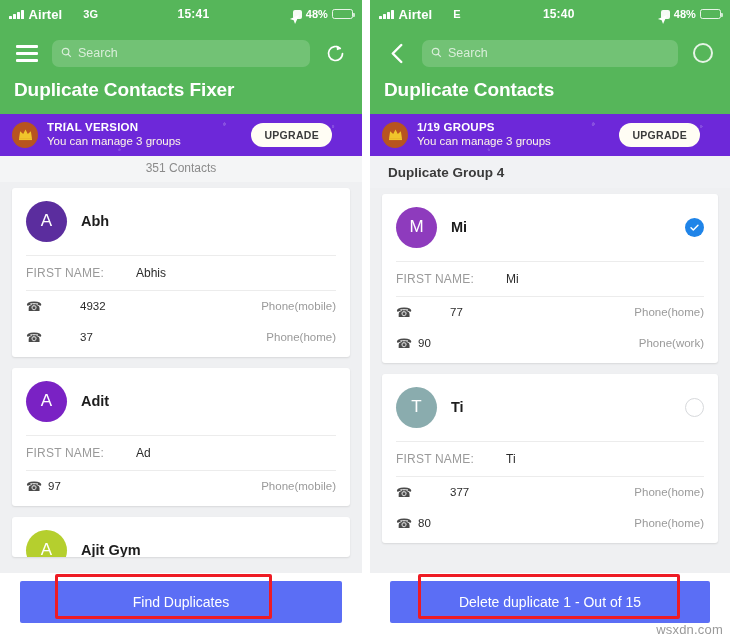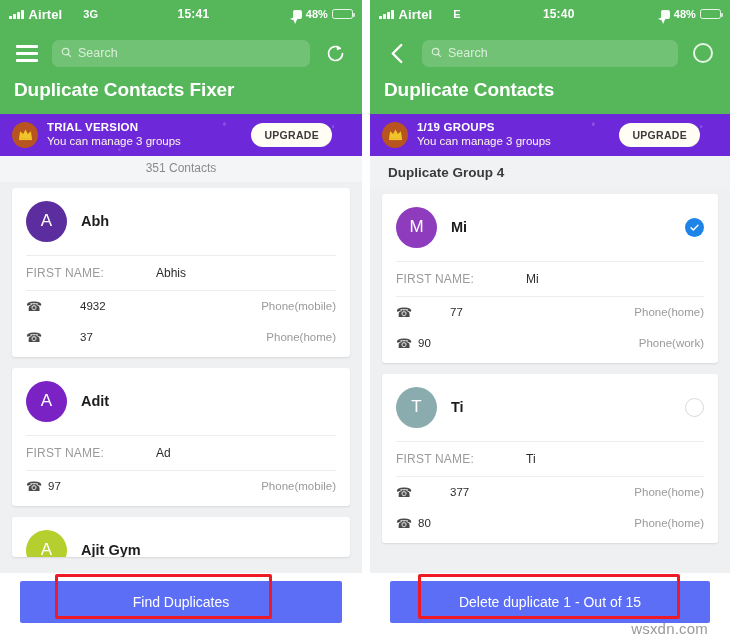--- a/index.html
+++ b/index.html
@@ -189,21 +189,20 @@
   }
   .check-off {
     width: 19px; height: 19px; border-radius: 50%;
     border: 1.6px solid #d7d9dc; flex: 0 0 auto;
   }
   .divider { height: 1px; background: #ececec; margin: 0 14px; }
   .fieldrow {
     display: flex; align-items: flex-end;
     padding: 10px 14px 10px 14px;
     font-size: 12px;
-    gap: 20px;
   }
   .fl-label { color: #9a9a9a; width: 110px; letter-spacing: .2px; }
   .fl-value { color: #2b2b2b; }
   .phonerow {
     display: flex; align-items: center;
     padding: 8px 14px 8px 14px;
     font-size: 11.5px;
   }
   .ph-ico { width: 22px; color: #4a4a4a; font-size: 13px; flex: 0 0 auto; }
   .ph-num { color: #2b2b2b; flex: 1; }
@@ -234,22 +233,22 @@
   }
   .hl-box {
     position: absolute;
     border: 3px solid #ee1b24;
     border-radius: 2px;
     pointer-events: none;
   }
   .hl-left  { left: 55px; top: 574px; width: 217px; height: 45px; }
   .hl-right { left: 48px; top: 574px; width: 262px; height: 45px; }
   .watermark {
-    position: absolute; right: 22px; bottom: 2px;
-    color: #9a9a9a; font-size: 15px;
+    position: absolute; right: 7px; bottom: 2px;
+    color: #9a9a9a; font-size: 13px;
     letter-spacing: .2px;
   }
 </style>
 </head>
 <body>
 
 <div class="stage">
 
   <div class="phone left">
 

